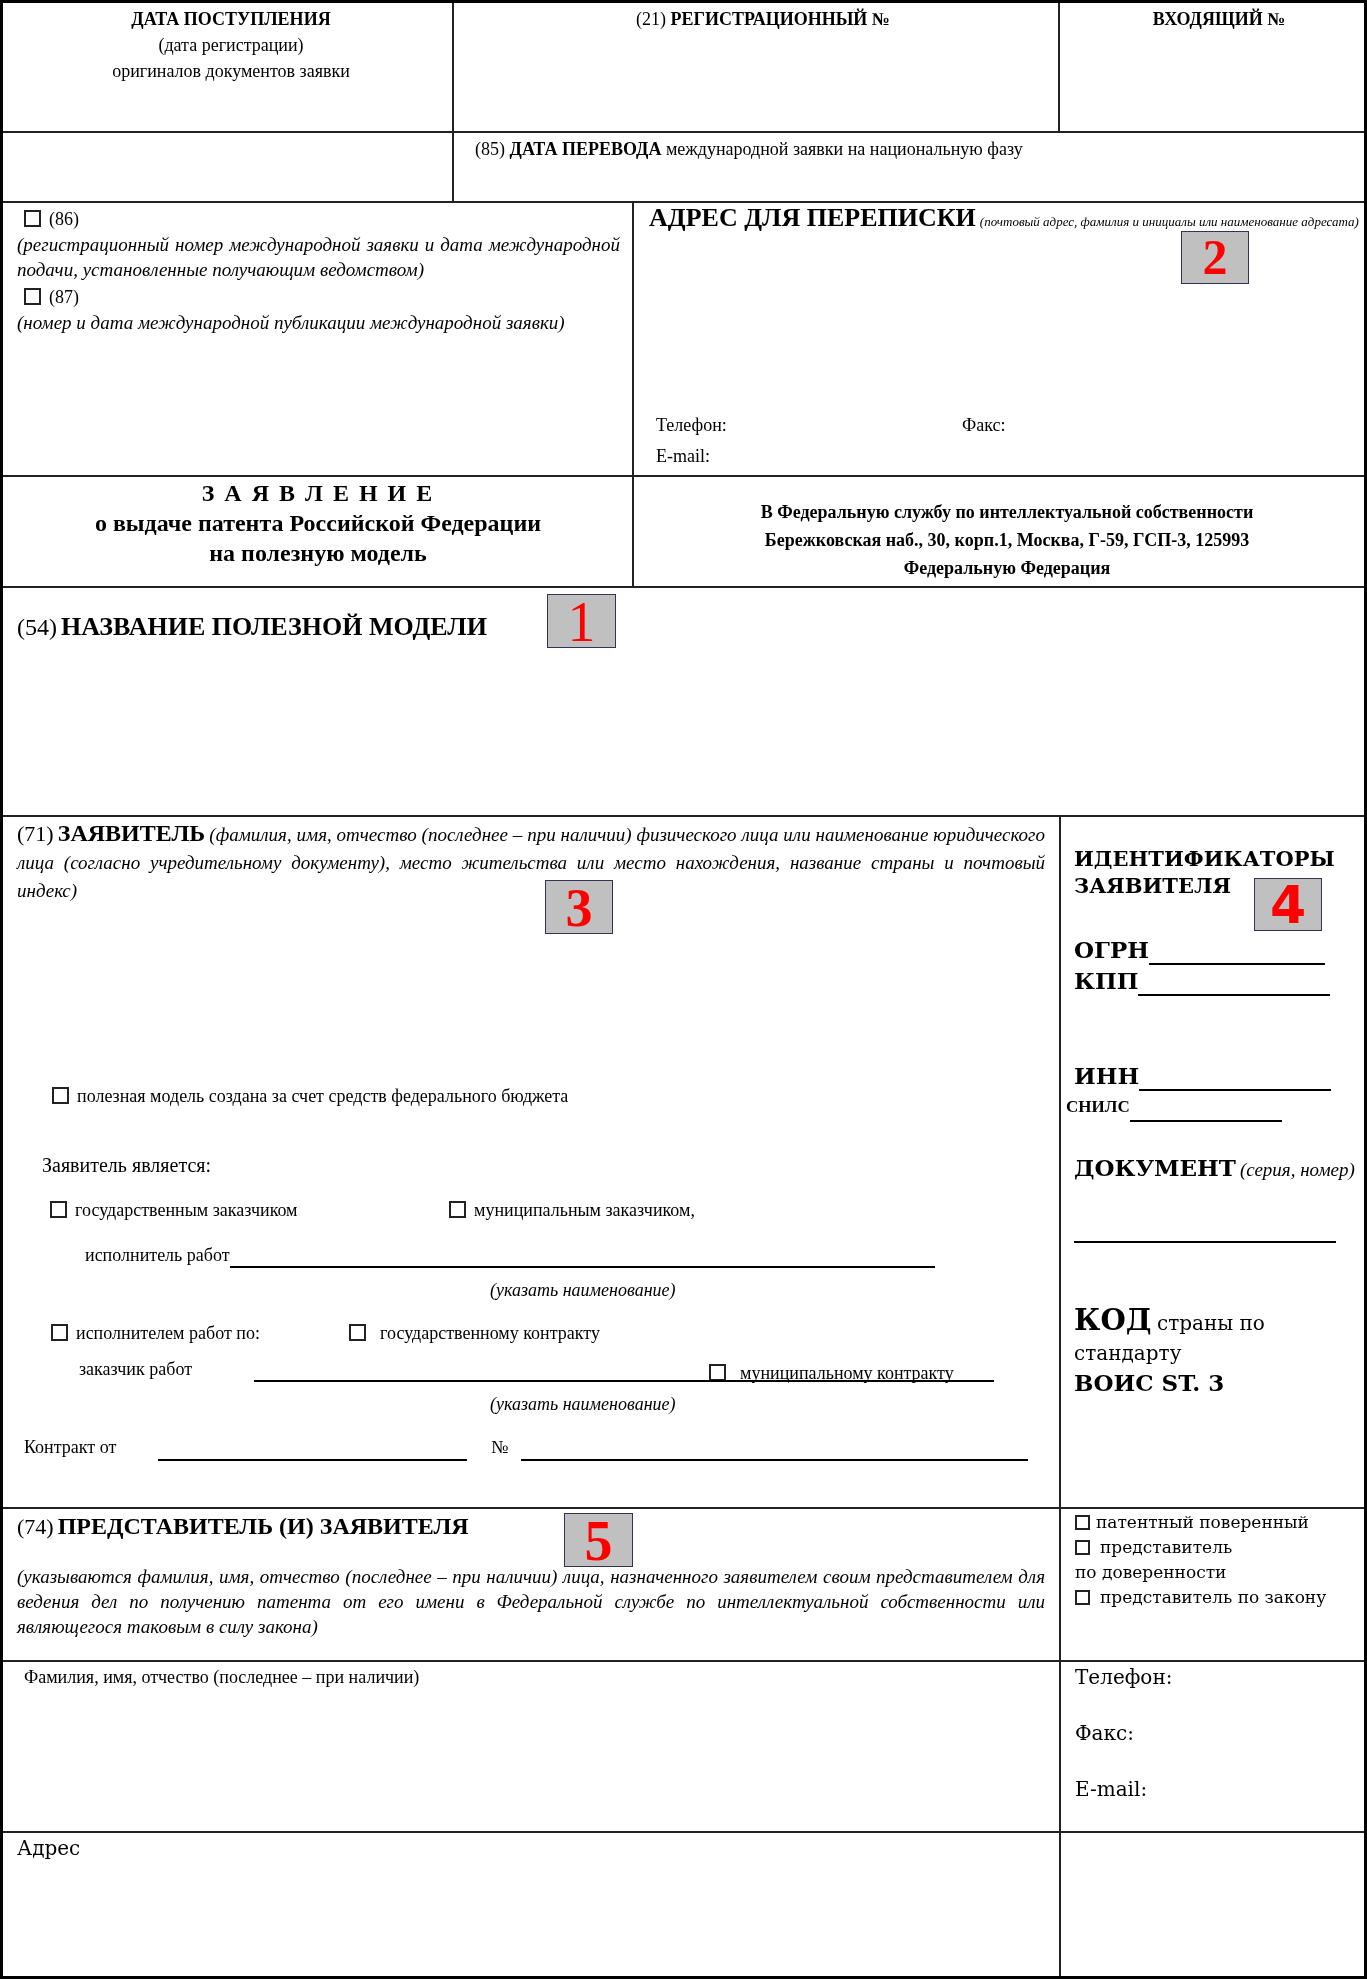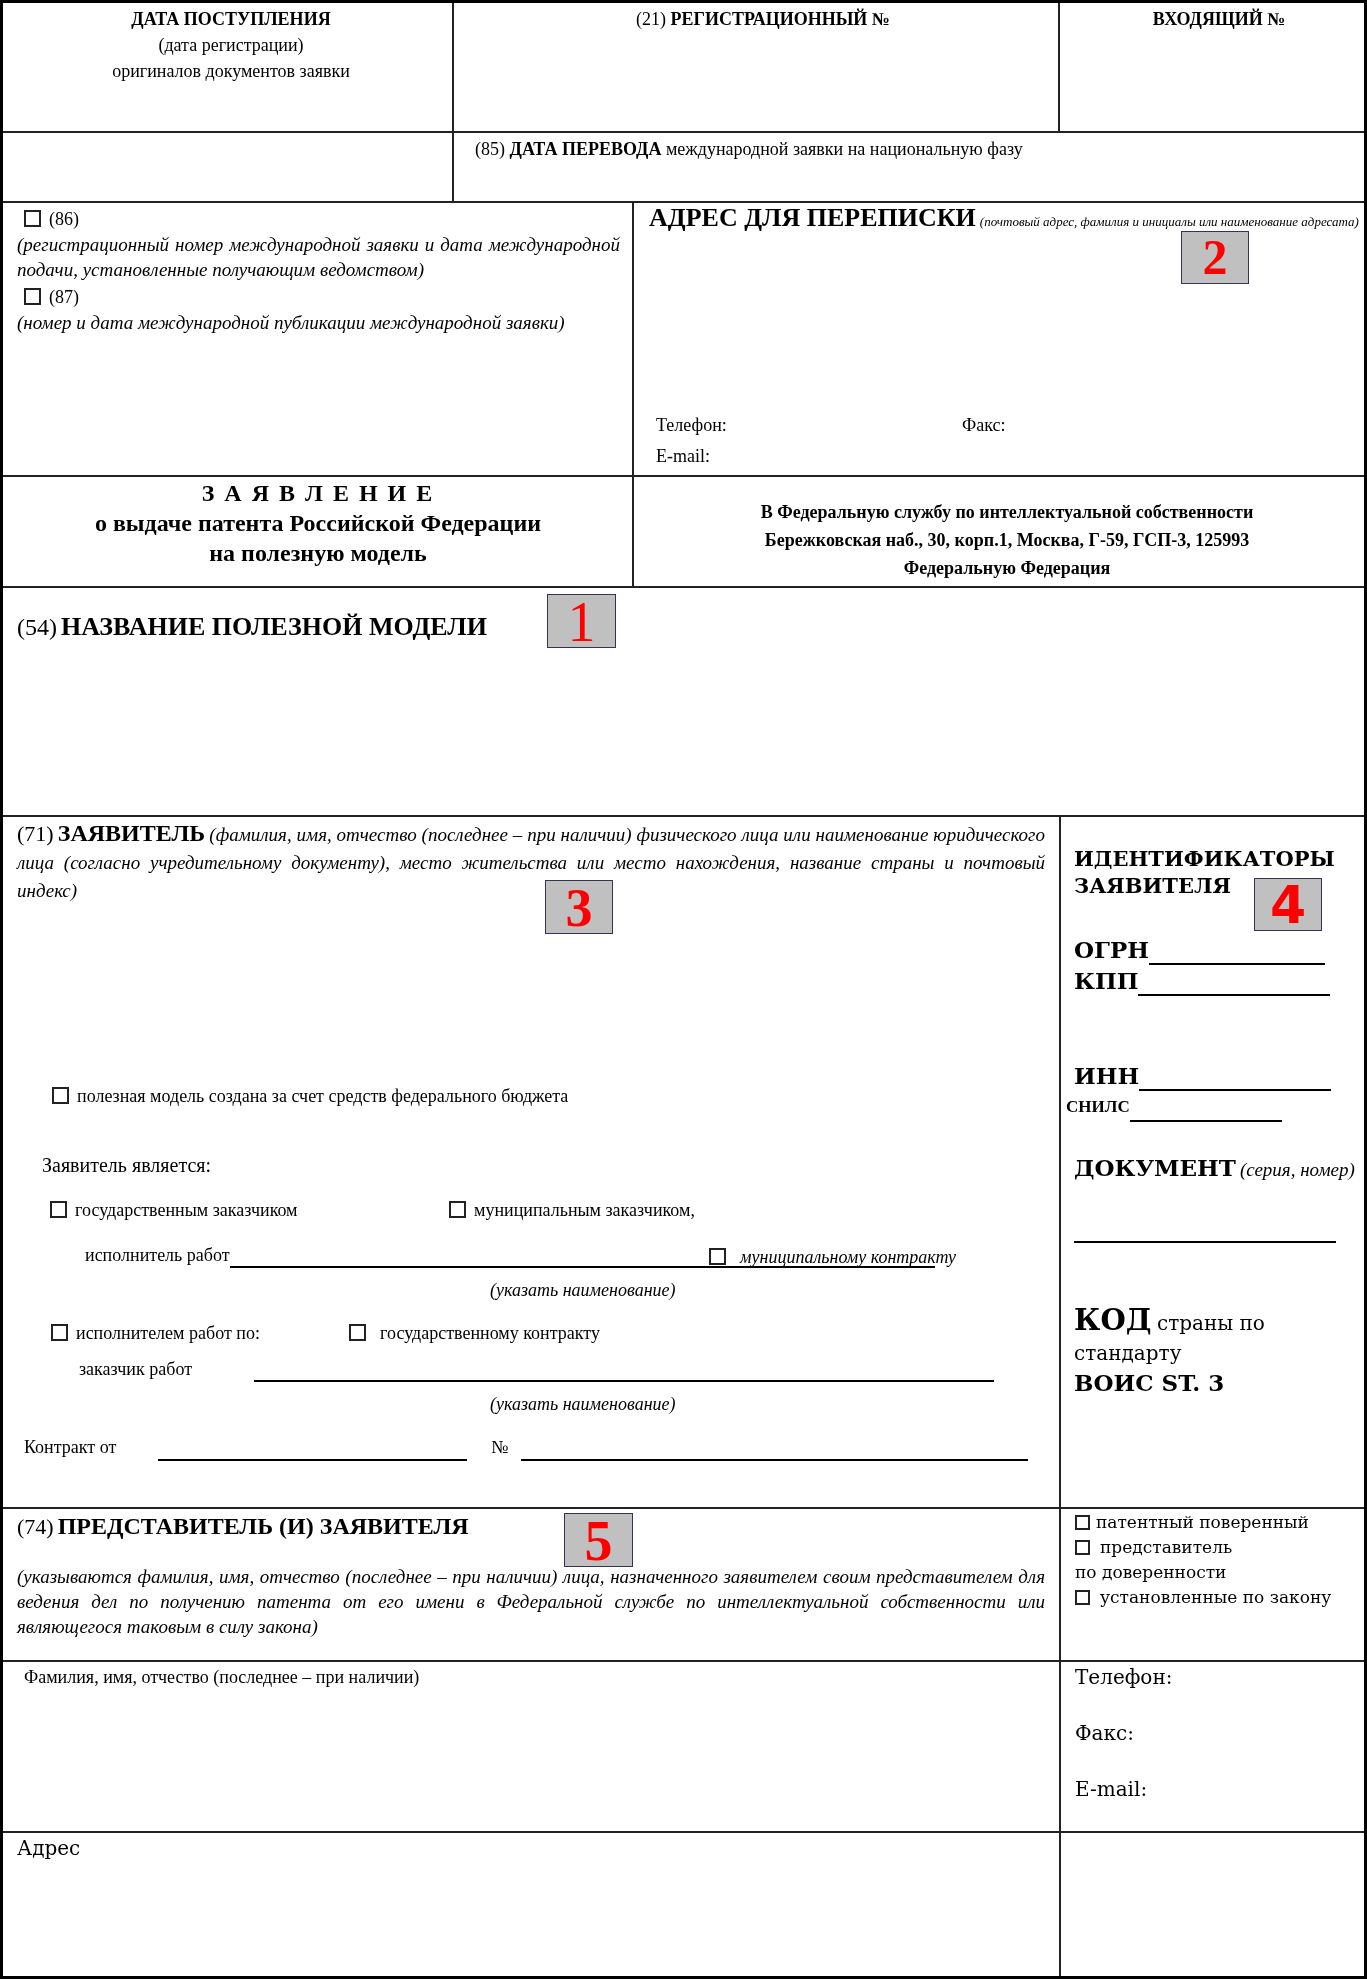--- a/index.html
+++ b/index.html
@@ -127,21 +127,21 @@
   <span>исполнитель работ</span><span class="uline" style="width:705px; height:22px;"></span>
 </div>
 <div class="cell i fs18" style="left:490px; top:1278px;">(указать наименование)</div>
 
 <div class="cell fs22" style="left:44px; top:1320px;">
   <span class="cb"></span><span>исполнителем работ по:</span>
 </div>
 <div class="cell fs22" style="left:342px; top:1320px;">
   <span class="cb" style="margin-right:14px;"></span><span>государственному контракту</span>
 </div>
-<div class="cell fs22" style="left:702px; top:1244px;font-style:italic;">
+<div class="cell fs22" style="left:702px; top:1360px;">
   <span class="cb" style="margin-right:14px;"></span><span>муниципальному  контракту</span>
 </div>
 <div class="cell fs22" style="left:72px; top:1356px;">
   <span>заказчик работ</span>
 </div>
 <div class="cell uline" style="left:254px; top:1360px; width:740px; height:22px;"></div>
 <div class="cell i fs18" style="left:490px; top:1392px;">(указать наименование)</div>
 <div class="cell fs22" style="left:17px; top:1434px;">Контракт  от</div>
 <div class="cell uline" style="left:158px; top:1440px; width:309px; height:21px;"></div>
 <div class="cell fs22" style="left:484px; top:1434px;">№</div>
@@ -180,21 +180,21 @@
     <span class="b" style="font-size:24px;">ПРЕДСТАВИТЕЛЬ (И) ЗАЯВИТЕЛЯ</span>
   </div>
   <div class="i just fs19" style="margin-top:20px; text-align-last:left; line-height:25px;">(указываются фамилия, имя, отчество (последнее – при наличии) лица, назначенного  заявителем своим представителем для ведения дел по получению патента от его имени в Федеральной службе по интеллектуальной собственности или являющегося таковым в силу закона)</div>
 </div>
 <div class="marker" style="left:564px; top:1513px; width:67px; height:52px; font-size:56px; line-height:54px;">5</div>
 
 <div class="cell" style="left:1075px; top:1510px; width:290px; font-family:'DejaVu Serif', serif; font-size:17px; line-height:25px;">
   <div><span class="cb" style="width:15px;height:15px;margin-right:6px;"></span><span>патентный   поверенный</span></div>
   <div><span class="cb" style="width:15px;height:15px;margin-right:10px;"></span><span>представитель</span></div>
   <div>по доверенности</div>
-  <div><span class="cb" style="width:15px;height:15px;margin-right:10px;"></span><span>установленные по закону</span></div>
+  <div><span class="cb" style="width:15px;height:15px;margin-right:10px;"></span><span>представитель по закону</span></div>
 </div>
 
 <div class="cell fs22" style="left:17px; top:1664px; width:1030px; height:165px;">
   <span>Фамилия, имя, отчество (последнее – при наличии)</span>
 </div>
 <div class="cell" style="left:1075px; top:1663px; font-family:'DejaVu Serif', serif; font-size:20px;">
   <div style="height:56px; line-height:28px;">Телефон:</div>
   <div style="height:56px; line-height:28px;">Факс:</div>
   <div style="line-height:28px;">E-mail:</div>
 </div>

